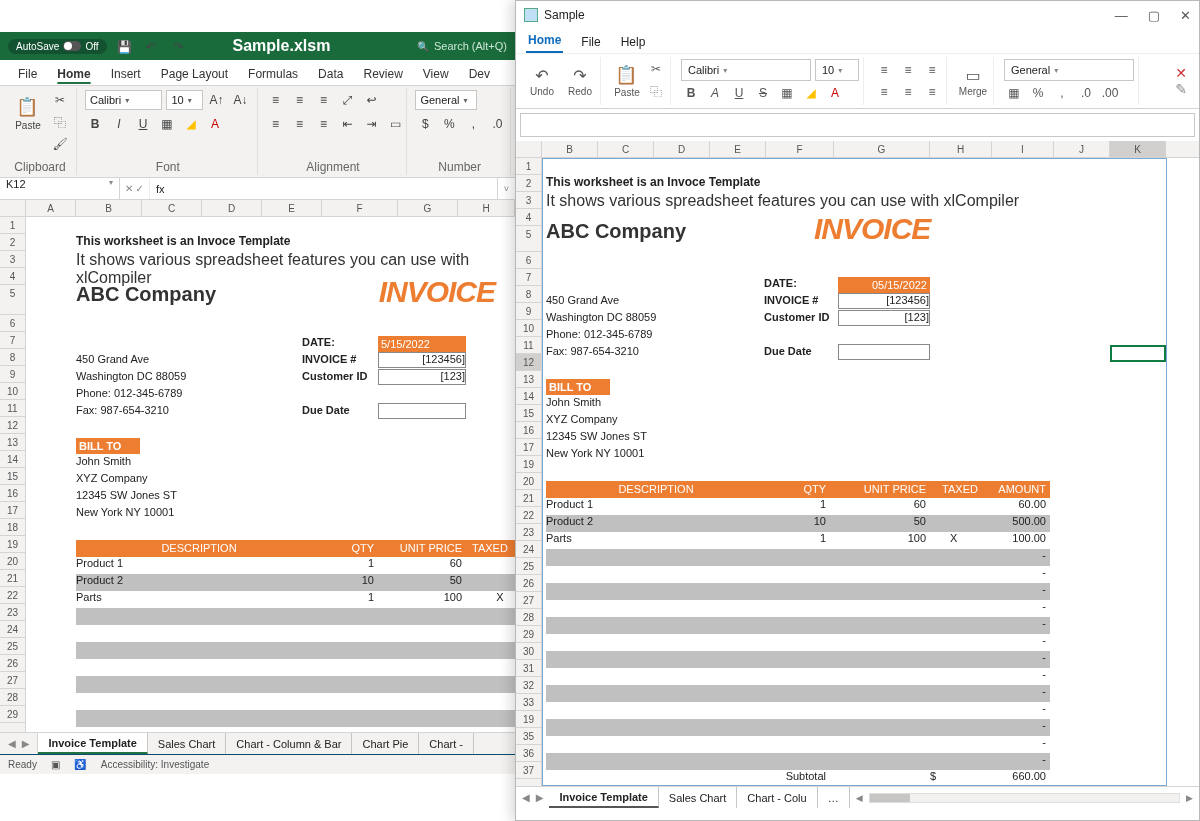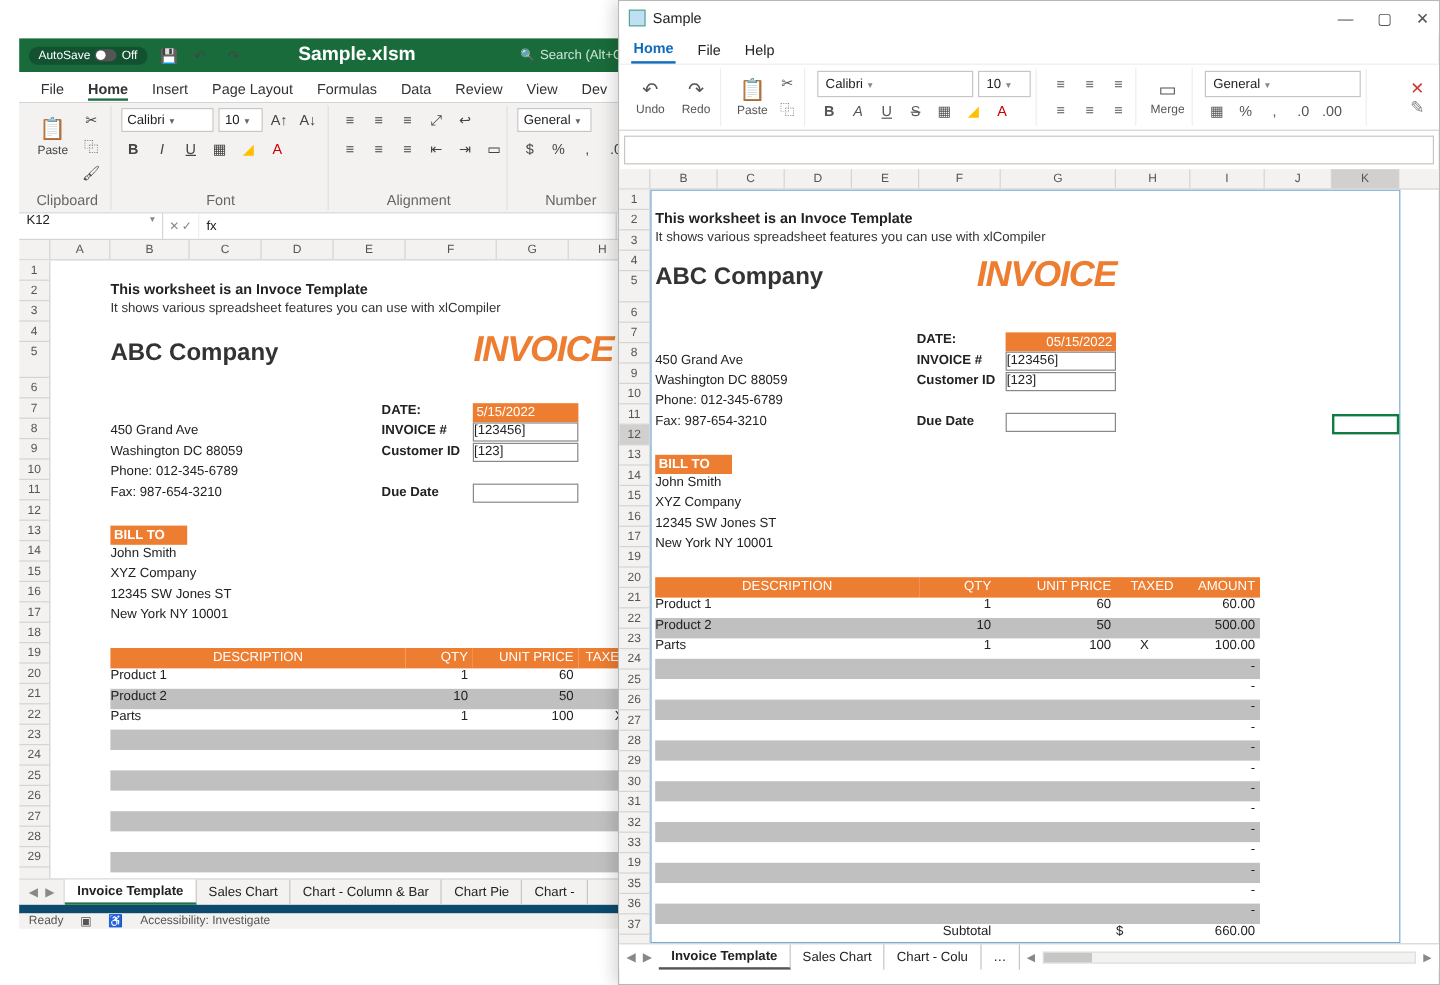--- a/index.html
+++ b/index.html
@@ -1,19 +1,19 @@
 <!DOCTYPE html>
 <html><head>
 <meta charset="utf-8">
 <style>
 * { box-sizing: border-box; margin: 0; padding: 0; }
 body { font-family: "Segoe UI", Arial, sans-serif; font-size: 11px; color: #222; width: 1200px; height: 821px; position: relative; overflow: hidden; background: #fff; }
 
 
-.excel { position: absolute; left: 16px; top: 32px; width: 515px; height: 789px; background: #fff; }
+.excel { position: absolute; left: 0; top: 32px; width: 515px; height: 789px; background: #fff; }
 .xl-titlebar { height: 28px; background: #1a6b3b; color: #fff; display: flex; align-items: center; padding: 0 8px; gap: 10px; }
 .xl-autosave { background: #125230; border-radius: 10px; padding: 2px 8px; font-size: 10px; display: flex; align-items: center; gap: 4px; }
 .xl-autosave .toggle { width: 18px; height: 10px; background: #555; border-radius: 5px; display: inline-block; position: relative; }
 .xl-autosave .toggle::after { content: ""; position: absolute; left: 1px; top: 1px; width: 8px; height: 8px; background: #fff; border-radius: 50%; }
 .xl-qat { display: flex; gap: 8px; }
 .xl-qat span { width: 14px; height: 14px; display: inline-block; }
 .xl-filename { margin-left: 30px; font-size: 16px; font-weight: bold; }
 .xl-search { margin-left: auto; font-size: 11px; color: #cde8d6; }
 .xl-search::before { content: "🔍"; margin-right: 4px; font-size: 10px; }
 
@@ -41,36 +41,36 @@
 .xl-grid-wrap { height: 532px; overflow: hidden; background: #fff; display: flex; flex-direction: column; }
 .xl-colhdrs { display: flex; height: 17px; background: #f3f2f1; border-bottom: 1px solid #d4d4d4; }
 .xl-rhdr-spacer { width: 26px; border-right: 1px solid #d4d4d4; }
 .xl-ch { border-right: 1px solid #d4d4d4; text-align: center; font-size: 10px; color: #555; line-height: 17px; }
 .xl-body { display: flex; height: 515px; }
 .xl-rowhdrs { width: 26px; background: #f3f2f1; border-right: 1px solid #d4d4d4; }
 .xl-rh { height: 17px; border-bottom: 1px solid #d4d4d4; text-align: center; font-size: 10px; color: #555; line-height: 17px; }
 .xl-cells { flex: 1; position: relative; }
 
 .inv-title { font-weight: bold; font-size: 12px; }
-.inv-sub { font-size: 11px; color: #333; }
+.inv-sub { font-size: 16px; color: #333; }
 .inv-company { font-family: Verdana, sans-serif; font-size: 20px; font-weight: 600; color: #333; }
 .inv-invoice { font-family: Verdana, sans-serif; font-size: 30px; font-weight: 800; color: #ed7d31; letter-spacing: -1px; font-style: italic; }
 .inv-lbl { font-weight: bold; }
 .inv-orange { background: #ed7d31; color: #fff; padding: 0 3px; height: 16px; line-height: 16px; display: inline-block; }
-.inv-box { border: 1px solid #888; text-align: left; display: inline-block; background: #fff; }
+.inv-box { border: 1px solid #888; text-align: right; display: inline-block; background: #fff; }
 .inv-th { background: #ed7d31; color: #fff; height: 17px; line-height: 17px;}
 .inv-stripe { background: #c0c0c0; height: 17px; }
 .inv-stripe-light { background: #fff; height: 17px; }
 
 .xl-sheettabs { height: 22px; border-top: 1px solid #d4d4d4; display: flex; align-items: stretch; background: #f3f2f1; }
 .xl-stnav { display: flex; align-items: center; gap: 6px; padding: 0 8px; color: #888; font-size: 10px; border-right: 1px solid #d4d4d4;}
 .xl-st { padding: 0 10px; border-right: 1px solid #c8c6c4; font-size: 11px; display:flex; align-items:center; }
 .xl-st.active { background: #fff; border-bottom: 2px solid #217346; font-weight: 600;}
 
-.xl-status { height: 20px; background: #f3f2f1; border-top: 7px solid #0c4a6e; display: flex; align-items: center; padding: 0 8px; gap: 14px; font-size: 10px; color: #555; }
+.xl-status { height: 20px; background: #f3f2f1; border-top: 1px solid #0c4a6e; display: flex; align-items: center; padding: 0 8px; gap: 14px; font-size: 10px; color: #555; }
 
 
 .sample { position: absolute; left: 515px; top: 0; width: 685px; height: 821px; background: #fff; border: 1px solid #b8b8b8; box-shadow: -4px 0 12px rgba(0,0,0,0.15); }
 .sm-titlebar { height: 28px; display: flex; align-items: center; padding: 0 8px; background: #fff; }
 .sm-appicon { width: 14px; height: 14px; background: #c0dff5; border: 1px solid #5a8; margin-right: 6px; }
 .sm-title { font-size: 12px; }
 .sm-winbtns { margin-left: auto; display: flex; gap: 20px; font-size: 13px; color: #555; }
 
 .sm-menu { height: 24px; display: flex; align-items: flex-end; padding: 0 10px; gap: 16px; font-size: 12px; }
 .sm-menu .mi { padding: 2px 2px 4px; }

